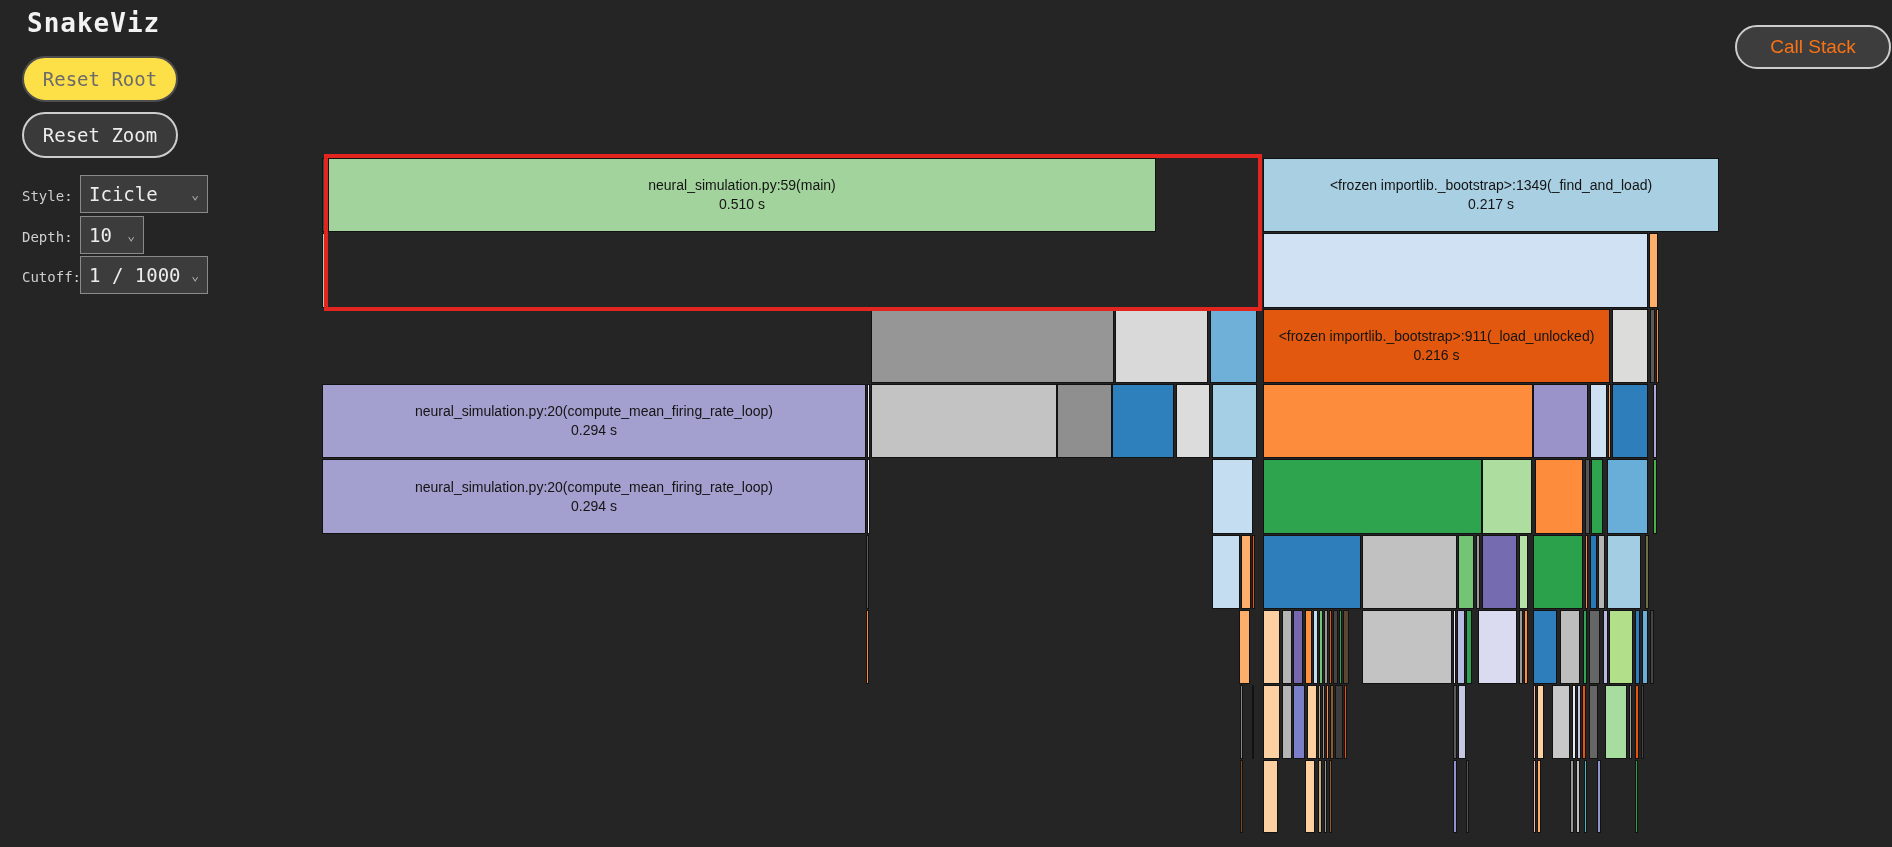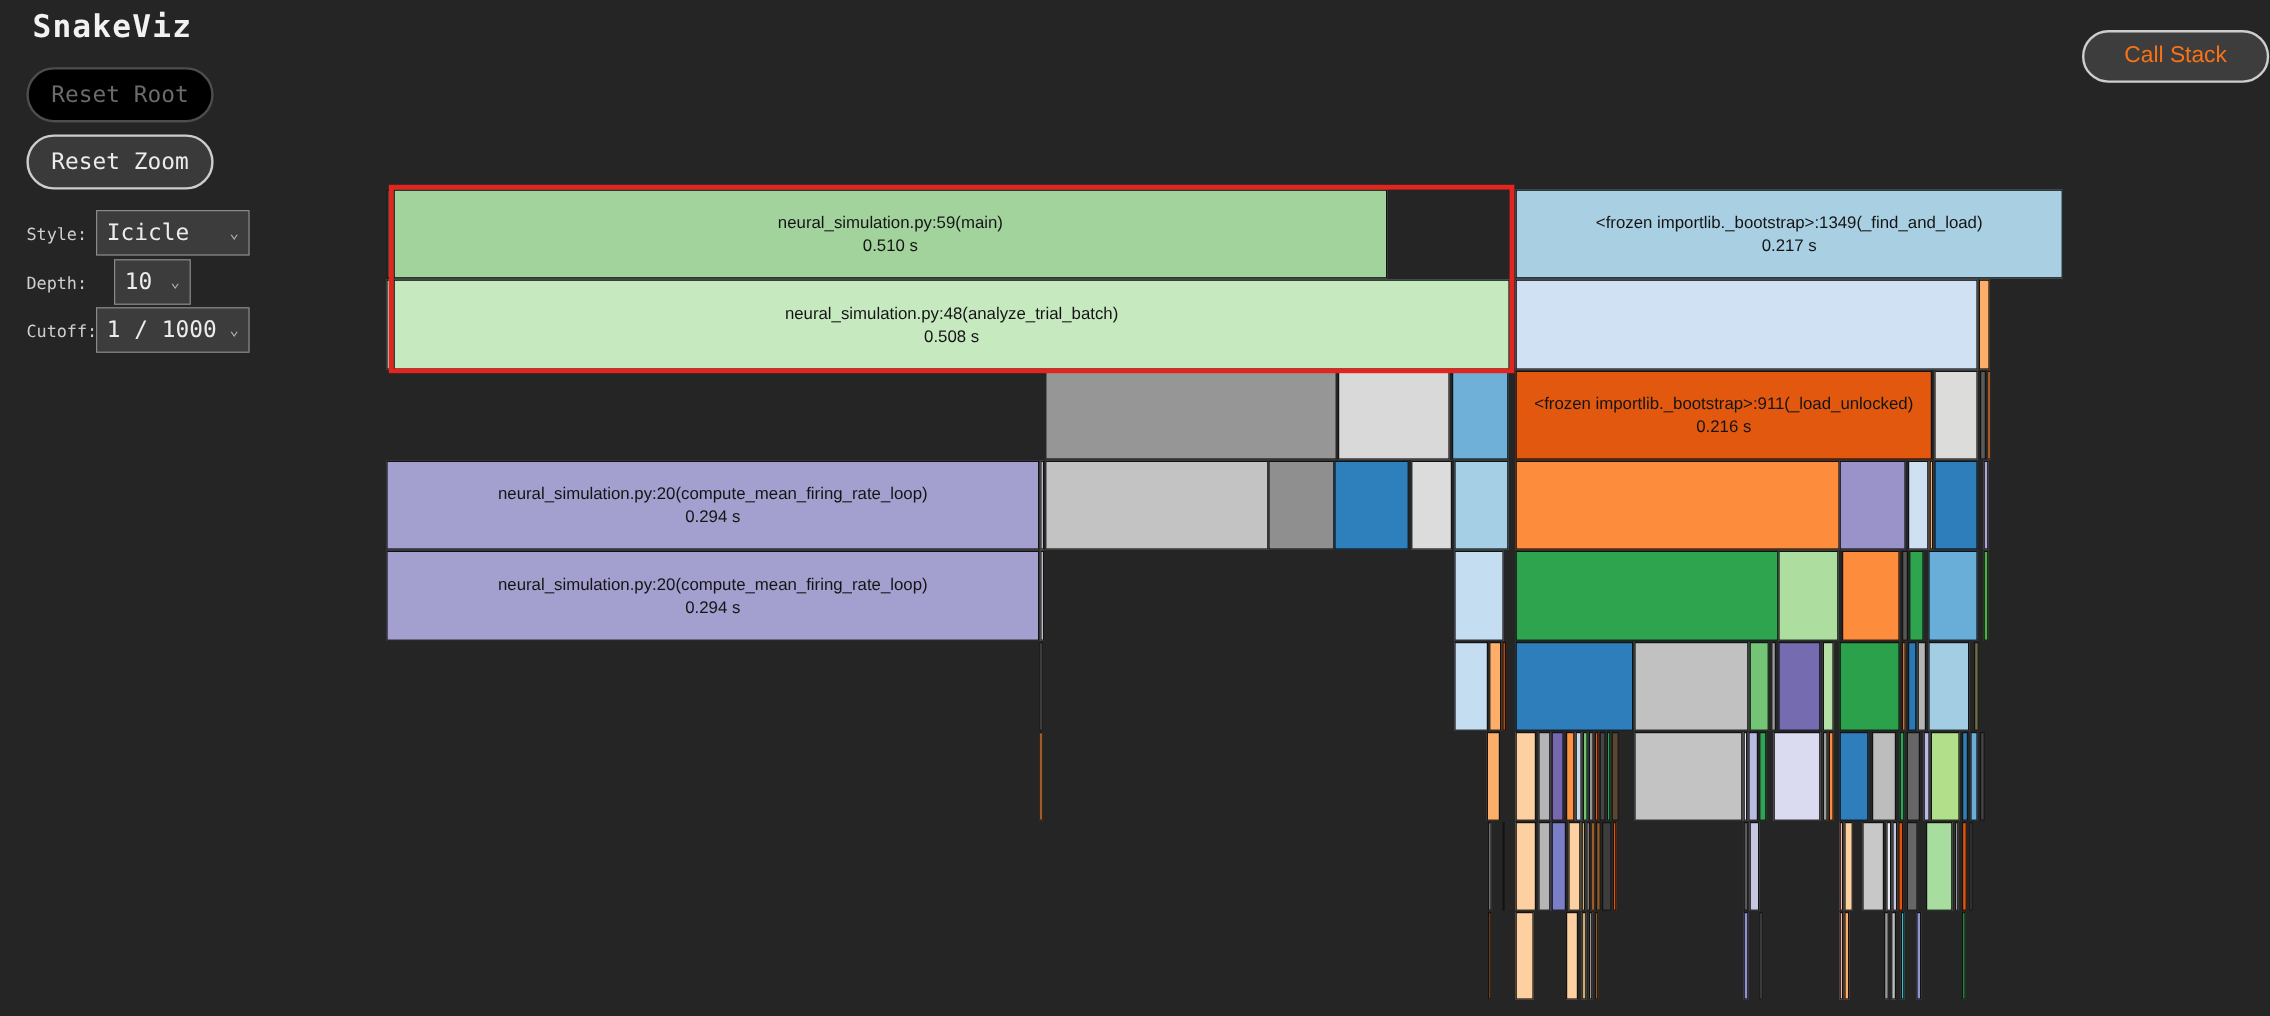--- a/index.html
+++ b/index.html
@@ -3,21 +3,21 @@
 <meta charset="utf-8">
 <style>
   html,body{margin:0;padding:0;background:#252525;width:1892px;height:847px;overflow:hidden;}
   body{font-family:"DejaVu Sans Mono","Liberation Mono",monospace;position:relative;}
 
   
   .app-title{position:absolute;left:27px;top:8px;font-size:26px;font-weight:bold;color:#f2f2f2;letter-spacing:1px;}
   .pill-btn{position:absolute;left:22px;width:156px;height:46px;border-radius:23px;
             display:flex;align-items:center;justify-content:center;font-size:19px;
             font-family:"DejaVu Sans Mono",monospace;box-sizing:border-box;cursor:pointer;}
-  .btn-disabled{top:56px;background:#000000;border:2px solid #4d4d4d;color:#6b6b6b;}
+  .btn-disabled{top:56px;background:#fde047;border:2px solid #4d4d4d;color:#6b6b6b;}
   .btn-enabled{top:112px;background:#3a3a3a;border:2px solid #cdcdcd;color:#ececec;}
   .call-stack{position:absolute;left:1735px;top:25px;width:156px;height:44px;border-radius:22px;
               background:#3d3d3d;border:2px solid #cdcdcd;color:#f97316;display:flex;
               align-items:center;justify-content:center;font-size:19px;box-sizing:border-box;cursor:pointer;}
   .ctl-row{position:absolute;left:22px;color:#cfcfcf;font-size:14px;}
   .ctl-label{display:inline-block;}
   .select-box{position:absolute;background:#3c3c3c;border:1px solid #8a8a8a;color:#ececec;
               font-size:19px;display:flex;align-items:center;box-sizing:border-box;
               padding:0 8px;cursor:pointer;justify-content:space-between;}
   .select-box .chev{color:#b8b8b8;font-size:13px;margin-left:10px;}
@@ -40,24 +40,20 @@
     <div class="blk" style="left: 322px; top: 158px; width: 5px; height: 74px; background: rgb(51, 73, 59);"></div>
     <div class="blk" title="neural_simulation.py:59(main) 0.510 s" style="left: 328px; top: 158px; width: 828px; height: 74px; background: rgb(163, 211, 156);">
       <div class="l1">neural_simulation.py:59(main)</div>
       <div class="l2">0.510 s</div>
     </div>
     <div class="blk" title="&lt;frozen importlib._bootstrap&gt;:1349(_find_and_load) 0.217 s" style="left: 1263px; top: 158px; width: 456px; height: 74px; background: rgb(169, 207, 227);">
       <div class="l1">&lt;frozen importlib._bootstrap&gt;:1349(_find_and_load)</div>
       <div class="l2">0.217 s</div>
     </div>
     <div class="blk" style="left: 322px; top: 233px; width: 5px; height: 75px; background: rgb(174, 199, 171);"></div>
-    <div class="blk" title="neural_simulation.py:48(analyze_trial_batch) 0.508 s" style="left: 328px; top: 233px; width: 930px; height: 75px; background: rgb(199, 233, 192);">
-      <div class="l1">neural_simulation.py:48(analyze_trial_batch)</div>
-      <div class="l2">0.508 s</div>
-    </div>
     <div class="blk" style="left: 1263px; top: 233px; width: 385px; height: 75px; background: rgb(207, 225, 242);"></div>
     <div class="blk" style="left: 1649px; top: 233px; width: 9px; height: 75px; background: rgb(253, 174, 107);"></div>
     <div class="blk" style="left: 871px; top: 309px; width: 243px; height: 74px; background: rgb(150, 150, 150);"></div>
     <div class="blk" style="left: 1115px; top: 309px; width: 93px; height: 74px; background: rgb(217, 217, 217);"></div>
     <div class="blk" style="left: 1210px; top: 309px; width: 47px; height: 74px; background: rgb(111, 176, 216);"></div>
     <div class="blk" title="&lt;frozen importlib._bootstrap&gt;:911(_load_unlocked) 0.216 s" style="left: 1263px; top: 309px; width: 347px; height: 74px; background: rgb(225, 88, 14);">
       <div class="l1">&lt;frozen importlib._bootstrap&gt;:911(_load_unlocked)</div>
       <div class="l2">0.216 s</div>
     </div>
     <div class="blk" style="left: 1612px; top: 309px; width: 36px; height: 74px; background: rgb(220, 220, 218);"></div>
@@ -188,21 +184,21 @@
   <span class="ctl-label">Style:</span>
 </div>
 <div class="select-box" style="left:80px;top:175px;width:128px;height:38px;">
   <span>Icicle</span>
   <span class="chev">⌄</span>
 </div>
 
 <div class="ctl-row" style="top:229px;">
   <span class="ctl-label">Depth:</span>
 </div>
-<div class="select-box" style="left:80px;top:216px;width:64px;height:38px;margin-left:15px;">
+<div class="select-box" style="left:80px;top:216px;width:64px;height:38px;">
   <span>10</span>
   <span class="chev">⌄</span>
 </div>
 
 <div class="ctl-row" style="top:269px;">
   <span class="ctl-label">Cutoff:</span>
 </div>
 <div class="select-box" style="left:80px;top:256px;width:128px;height:38px;">
   <span>1 / 1000</span>
   <span class="chev">⌄</span>

